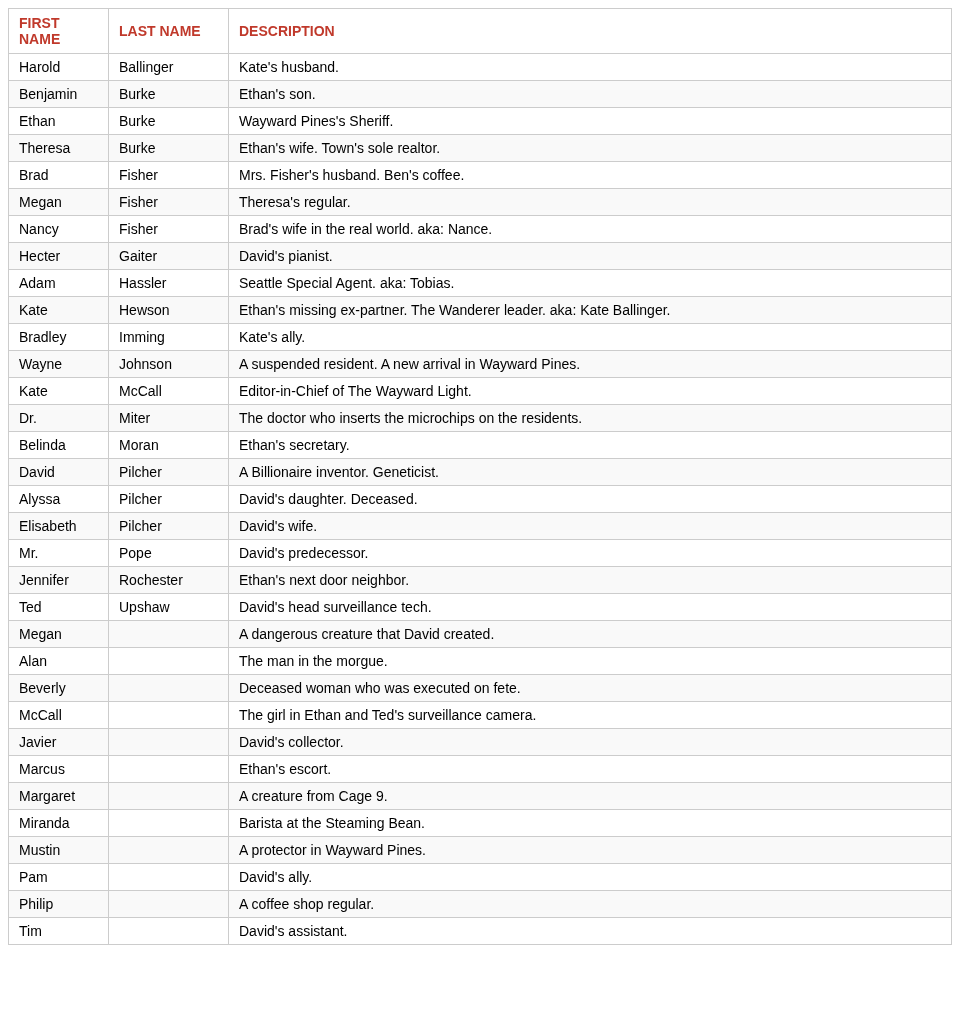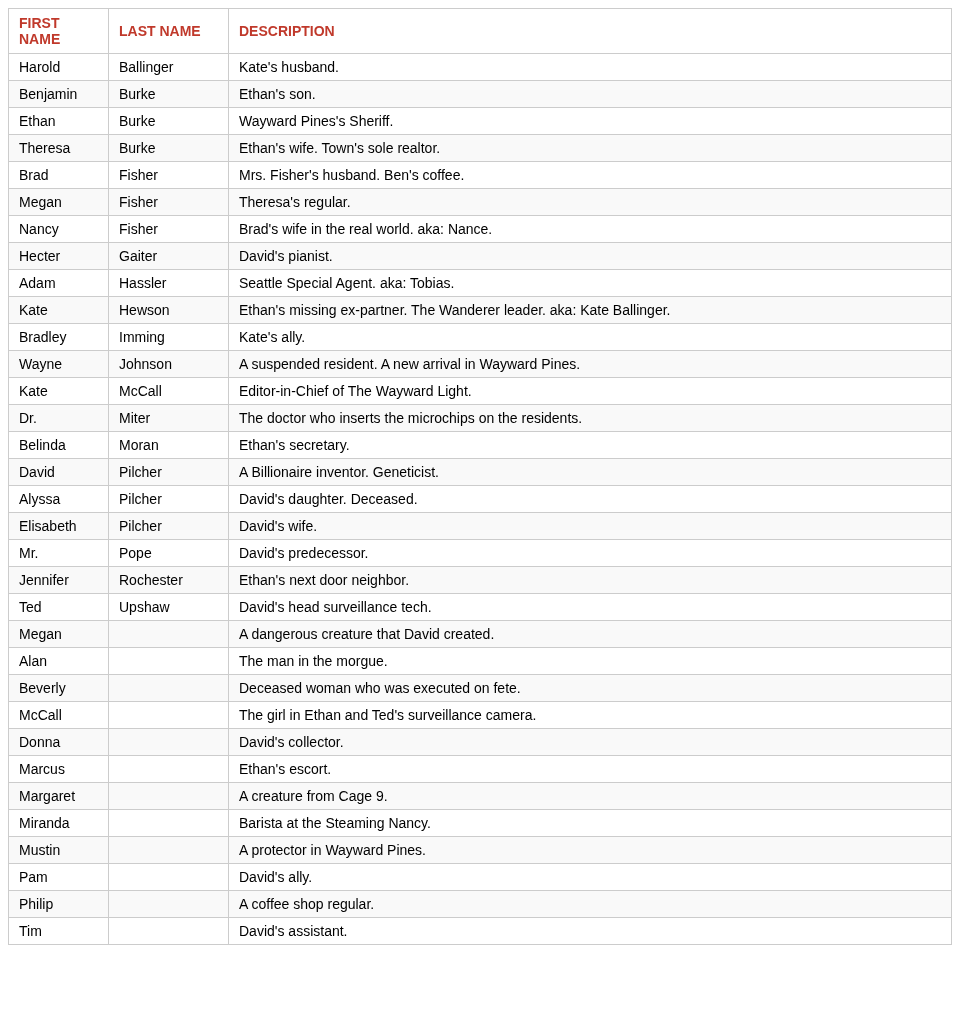--- a/index.html
+++ b/index.html
@@ -179,38 +179,38 @@
           <td class="col-first">Beverly</td>
           <td class="col-last"></td>
           <td class="col-desc">Deceased woman who was executed on fete.</td>
         </tr>
         <tr>
           <td class="col-first">McCall</td>
           <td class="col-last"></td>
           <td class="col-desc">The girl in Ethan and Ted's surveillance camera.</td>
         </tr>
         <tr>
-          <td class="col-first">Donna</td>
+          <td class="col-first">Javier</td>
           <td class="col-last"></td>
           <td class="col-desc">David's collector.</td>
         </tr>
         <tr>
           <td class="col-first">Marcus</td>
           <td class="col-last"></td>
           <td class="col-desc">Ethan's escort.</td>
         </tr>
         <tr>
           <td class="col-first">Margaret</td>
           <td class="col-last"></td>
           <td class="col-desc">A creature from Cage 9.</td>
         </tr>
         <tr>
           <td class="col-first">Miranda</td>
           <td class="col-last"></td>
-          <td class="col-desc">Barista at the Steaming Nancy.</td>
+          <td class="col-desc">Barista at the Steaming Bean.</td>
         </tr>
         <tr>
           <td class="col-first">Mustin</td>
           <td class="col-last"></td>
           <td class="col-desc">A protector in Wayward Pines.</td>
         </tr>
         <tr>
           <td class="col-first">Pam</td>
           <td class="col-last"></td>
           <td class="col-desc">David's ally.</td>

